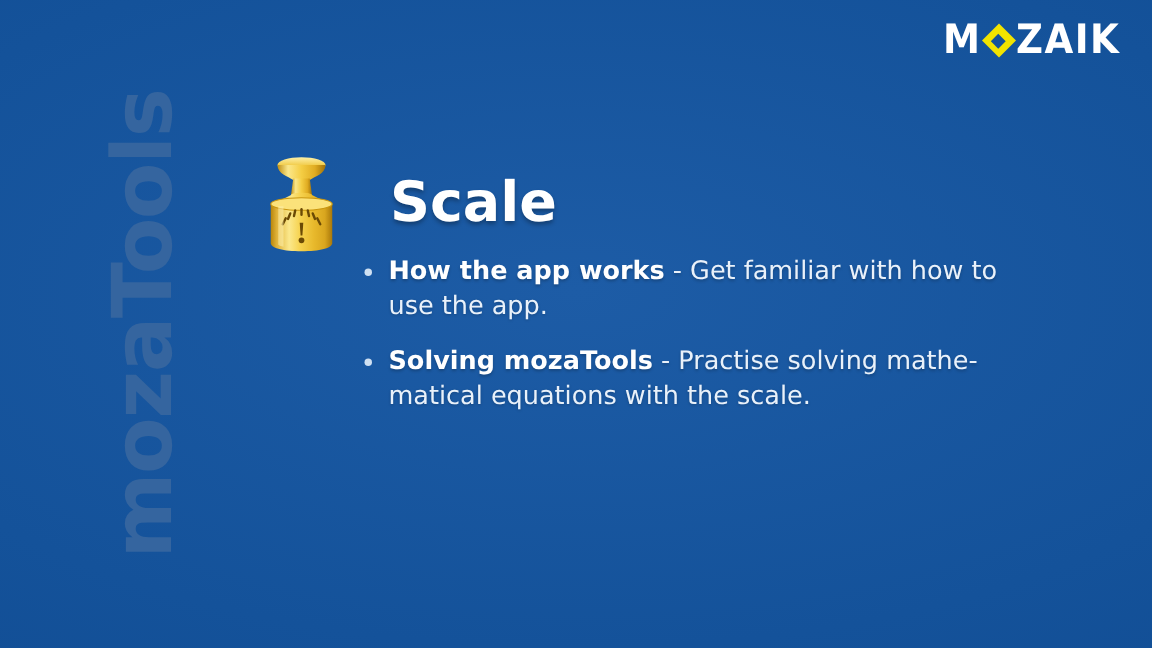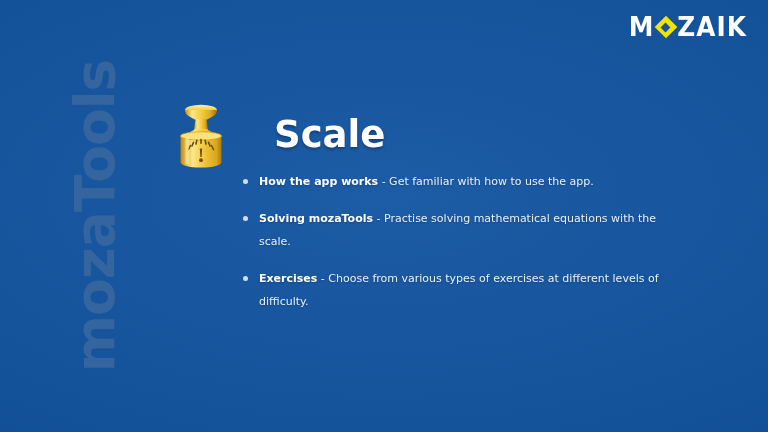--- a/index.html
+++ b/index.html
@@ -93,21 +93,21 @@
     display: flex;
     align-items: center;
   }
   #weight-icon {
     width: 66px;
     height: 70px;
     position: relative;
     flex: none;
   }
   #title {
-    margin-left: 40px;
+    margin-left: 26px;
     font-family: "DejaVu Sans", sans-serif;
     font-weight: bold;
     font-size: 37px;
     color: #ffffff;
     line-height: 40px;
     letter-spacing: 0px;
     text-shadow: 0 2px 3px rgba(0,0,0,0.30);
   }
 
   
@@ -126,21 +126,21 @@
     flex: none;
     width: 5px;
     height: 5px;
     border-radius: 50%;
     background: #cfe0f2;
     margin-top: 9px;
     margin-right: 11px;
   }
   .bullet-body {
     font-family: "DejaVu Sans", sans-serif;
-    font-size: 11px;
+    font-size: 17px;
     line-height: 23px;
     color: #e9f1fa;
     text-shadow: 0 1px 2px rgba(0,0,0,0.22);
   }
   .bullet-body .lead {
     font-weight: bold;
     color: #ffffff;
   }
 </style>
 </head>
@@ -223,20 +223,16 @@
     <div class="bullet-item">
       <span class="bullet-dot"></span>
       <div class="bullet-body"><span class="lead">How the app works</span><span> - Get familiar with how to use the app.</span></div>
     </div>
 
     <div class="bullet-item">
       <span class="bullet-dot"></span>
       <div class="bullet-body"><span class="lead">Solving mozaTools</span><span> - Practise solving mathe­matical equations with the scale.</span></div>
     </div>
 
-    <div class="bullet-item">
-      <span class="bullet-dot"></span>
-      <div class="bullet-body"><span class="lead">Exercises</span><span> - Choose from various types of exercises at different levels of difficulty.</span></div>
-    </div>
 
   </div>
 
 </div>
 
 </body></html>

